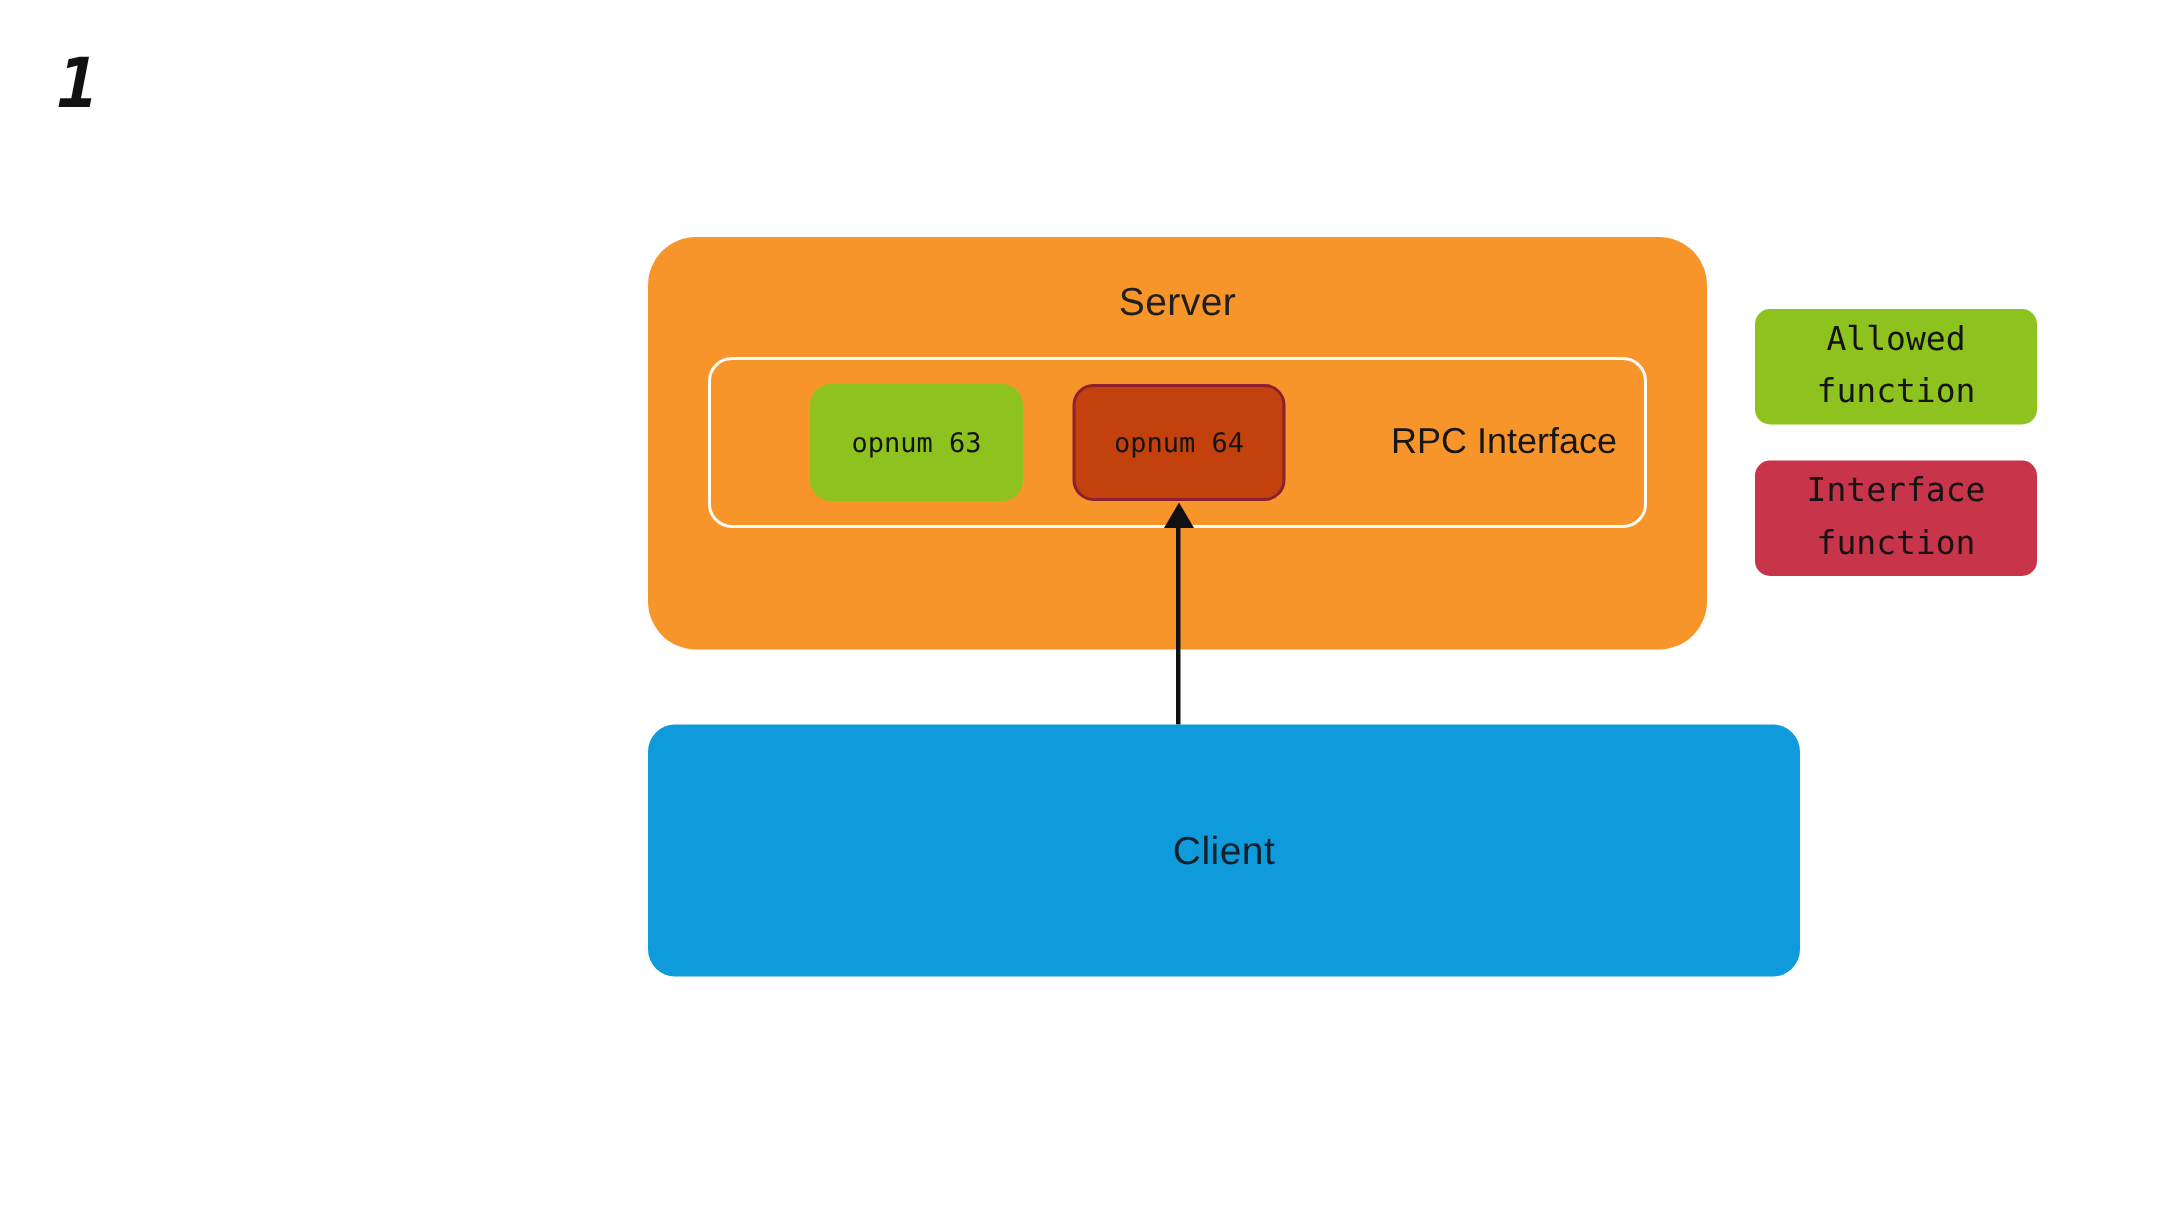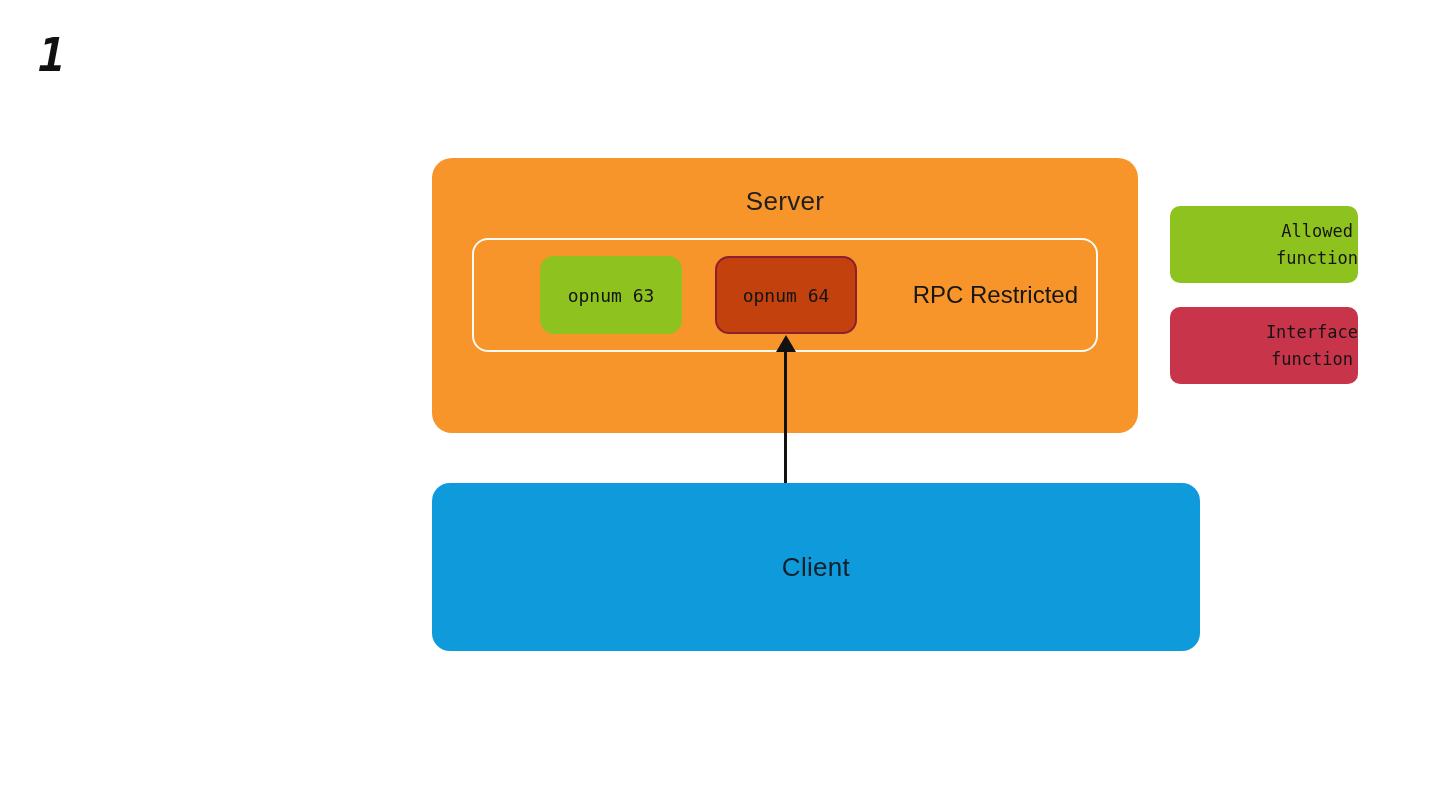--- a/index.html
+++ b/index.html
@@ -11,21 +11,21 @@
   .page-number {
     position: absolute; left: 38px; top: 28px;
     font-family: "DejaVu Sans Mono", monospace;
     font-style: italic; font-weight: bold;
     font-size: 46px; color: #111111;
   }
 
   .server-box {
     position: absolute; left: 432px; top: 158px;
     width: 706px; height: 275px;
-    border-radius: 20px;
+    border-radius: 32px;
   }
   .server-label {
     position: absolute; left: 0; right: 0; top: 28px;
     text-align: center;
     font-size: 26px; font-weight: 500; color: #1f1f1f;
     letter-spacing: 0.3px;
   }
 
   .rpc-box {
     position: absolute; left: 40px; top: 80px;
@@ -71,24 +71,24 @@
     width: 0; height: 0;
     border-left: 10px solid transparent;
     border-right: 10px solid transparent;
     border-bottom: 17px solid #111111;
   }
 
   .legend-item {
     position: absolute; left: 1170px;
     width: 188px; height: 77px;
     border-radius: 10px;
-    display: flex; align-items: center; justify-content: flex-end;
+    display: flex; align-items: center; justify-content: center;
     text-align: center;
     font-family: "DejaVu Sans Mono", monospace;
-    font-size: 17px; line-height: 1.55; color: #141414;
+    font-size: 22px; line-height: 1.55; color: #141414;
     white-space: pre-line;
   }
   .legend-allowed { top: 206px; }
   .legend-restricted { top: 307px; }
 </style>
 </head>
 <body>
 
 <div class="canvas">
 
@@ -101,21 +101,21 @@
     <div class="rpc-box">
 
       <div class="opnum opnum-allowed" style="background-color: rgb(142, 195, 31);">
         <span>opnum 63</span>
       </div>
 
       <div class="opnum opnum-restricted" style="background-color: #c2410c;">
         <span>opnum 64</span>
       </div>
 
-      <div class="rpc-label">RPC Restricted</div>
+      <div class="rpc-label">RPC Interface</div>
     </div>
   </div>
 
   <div class="arrow-line"></div>
   <div class="arrow-head"></div>
 
   <div class="client-box" style="background-color: rgb(15, 155, 219);">
     <div class="client-label">Client</div>
   </div>
 

